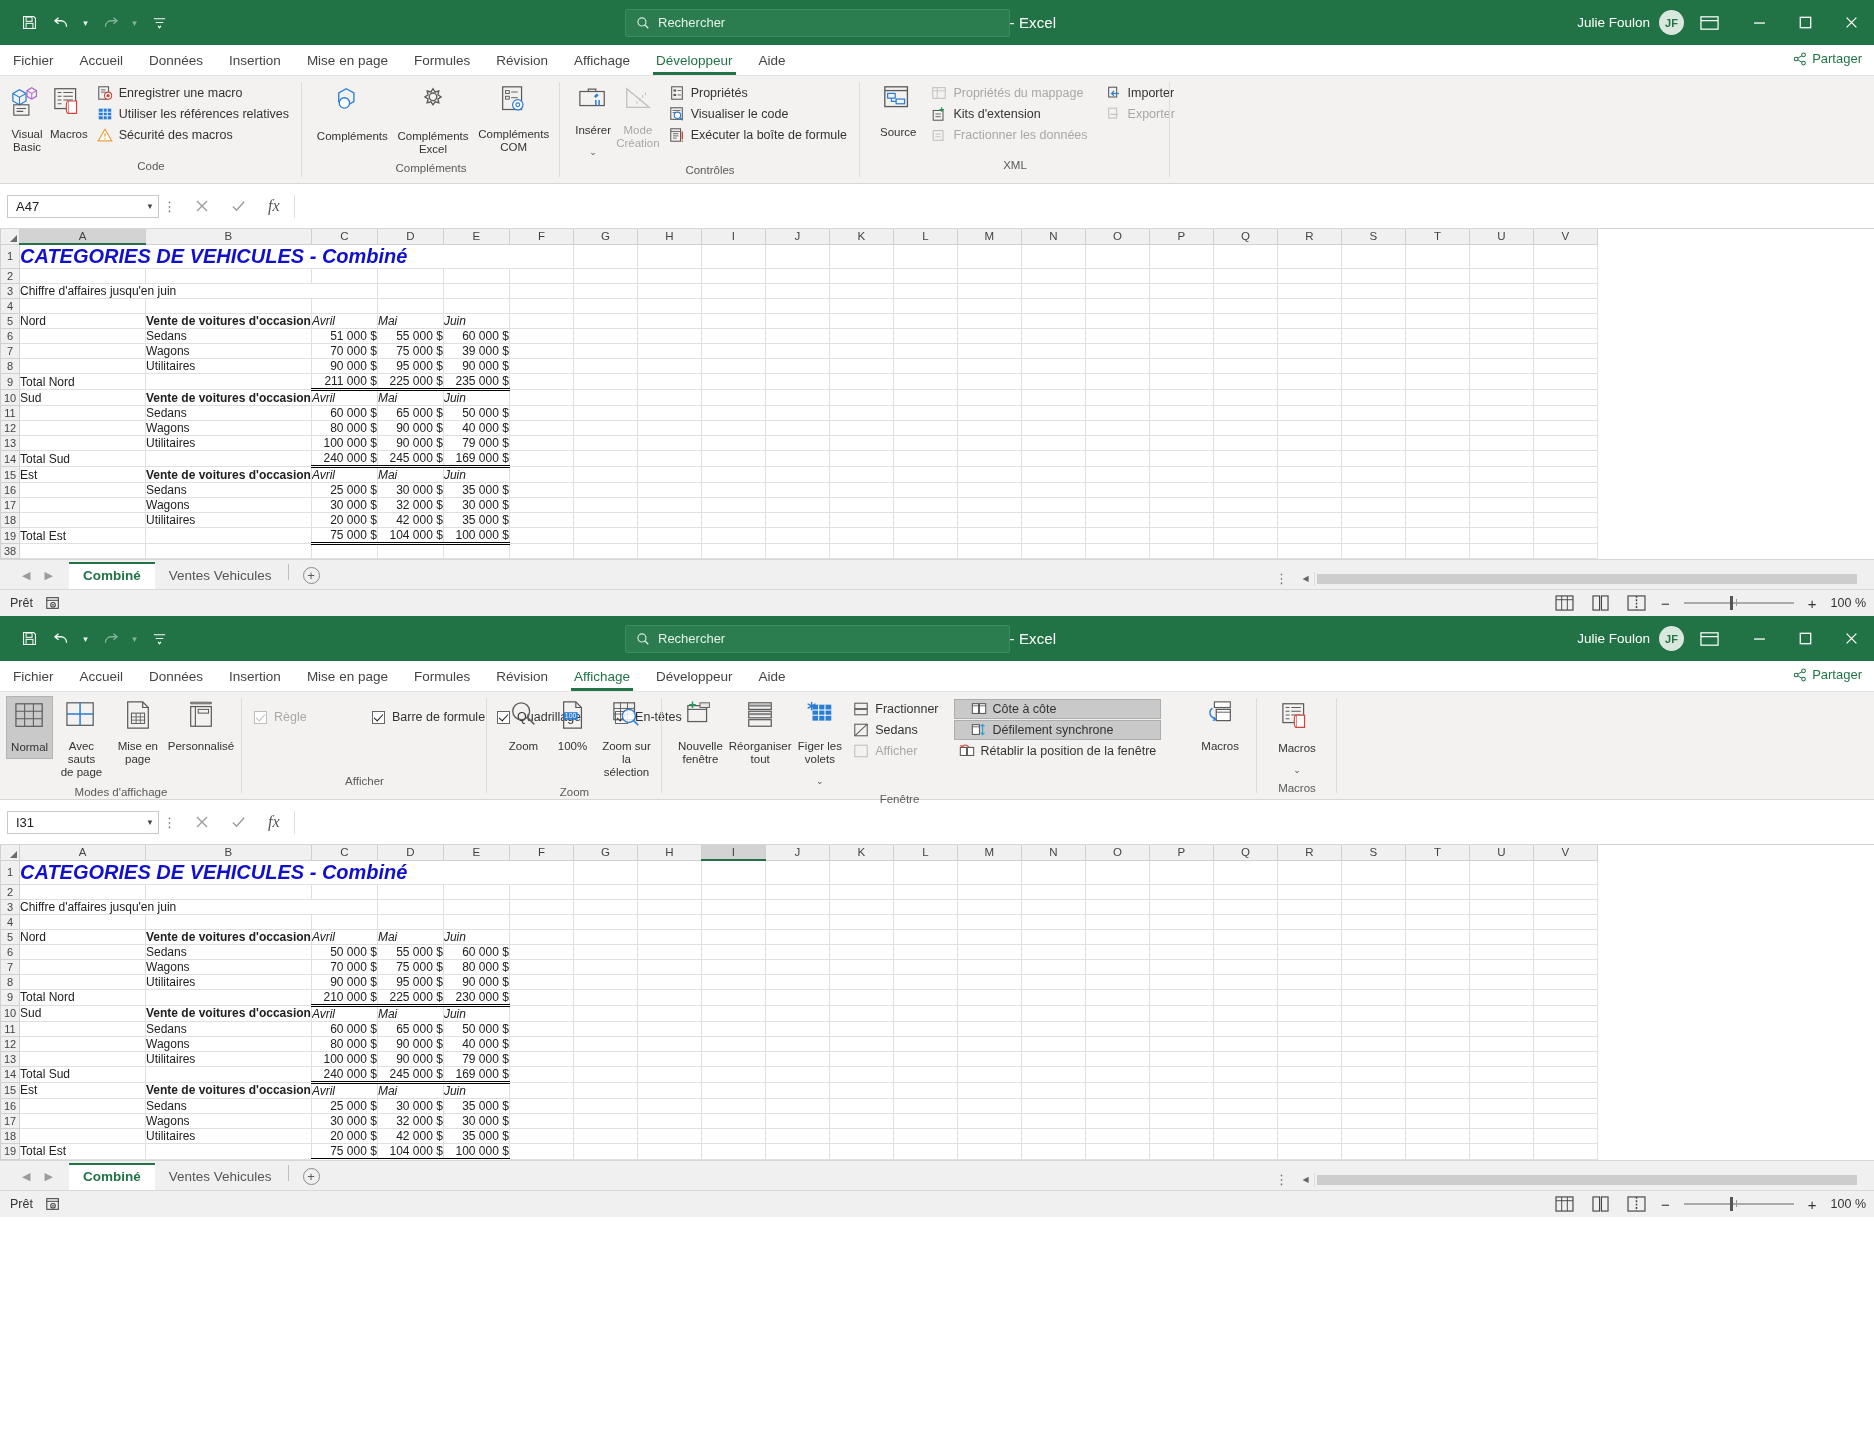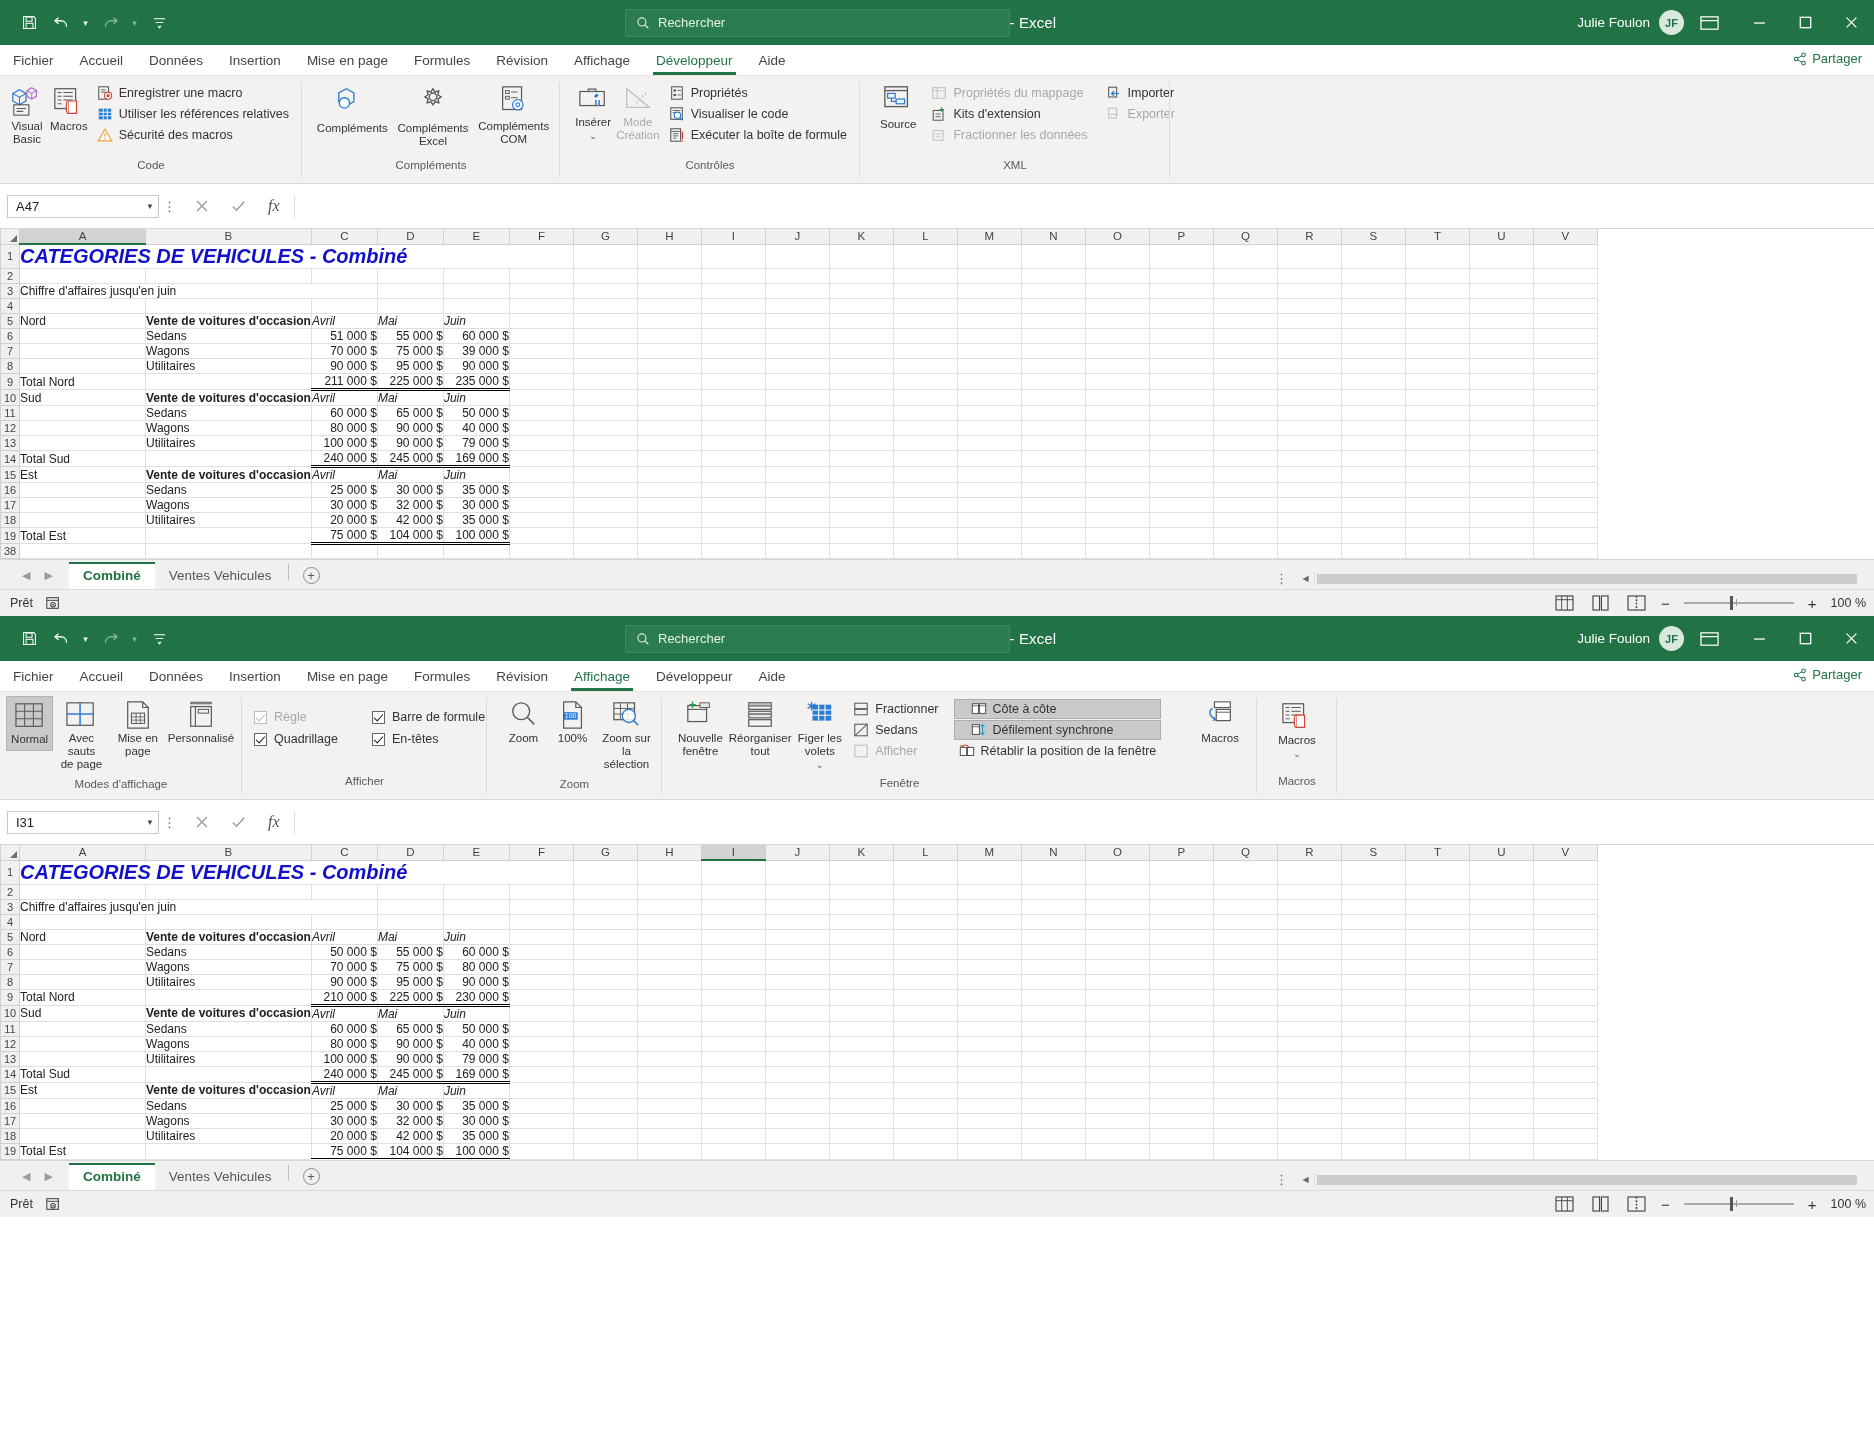--- a/index.html
+++ b/index.html
@@ -65,21 +65,21 @@
   
   .ribbon { background:#f3f2f1; border-bottom:1px solid #d6d6d6; display:flex; position:relative; }
   .rgroup { display:flex; flex-direction:column; position:relative; padding:4px 6px 0 6px; }
   .rgroup .rg-body { display:flex; flex:1; align-items:flex-start; }
   .rg-label { text-align:center; font-size:11.5px; color:#5a5a5a; padding:2px 0 12px 0; }
   .rgroup:after {
     content:''; position:absolute; right:0; top:6px; bottom:6px; width:1px; background:#dcdcdc;
   }
   .rgroup.nosep:after { display:none; }
   .bigbtn {
-    width:58px; display:flex; flex-direction:column; align-items:center; gap:2px;
+    width:58px; display:flex; flex-direction:column; align-items:center; gap:10px;
     padding:4px 2px; font-size:11.5px; color:#333; text-align:center; line-height:1.15;
   }
   .bigbtn.wide { width:70px; }
   .bigbtn.xwide { width:82px; }
   .bigbtn .lbl { white-space:pre-line; }
   .bigbtn.disabled { color:#a8a8a8; }
   .bigbtn.sel { background:#c9c9c9; border:1px solid #b3b3b3; }
   .smcol { display:flex; flex-direction:column; gap:1px; padding:3px 2px; }
   .smbtn { display:flex; align-items:center; gap:6px; font-size:12.5px; color:#333; padding:2px 5px; white-space:nowrap;}
   .smbtn.disabled { color:#a8a8a8; }
@@ -1264,21 +1264,21 @@
                 <rect x="14" y="10" width="11" height="4" fill="none" stroke="#5a5a5a" stroke-width="1.1"></rect>
               </svg>
           </span>
           <span class="lbl">Personnalisé</span>
         </div>
       </div>
       <div class="rg-label">Modes d'affichage</div>
     </div>
 
     <div class="rgroup" style="width:245px">
-      <div class="rg-body" style="flex-direction:column; justify-content:flex-start; padding-top:10px">
+      <div class="rg-body" style="flex-direction:row; justify-content:space-between; padding-top:10px">
         <div style="display:flex">
           <div class="ckrow disabled" style="width:118px">
             <span class="chk dis on"></span>
             <span>Règle</span>
           </div>
           <div class="ckrow">
             <span class="chk on"></span>
             <span>Barre de formule</span>
           </div>
         </div>

